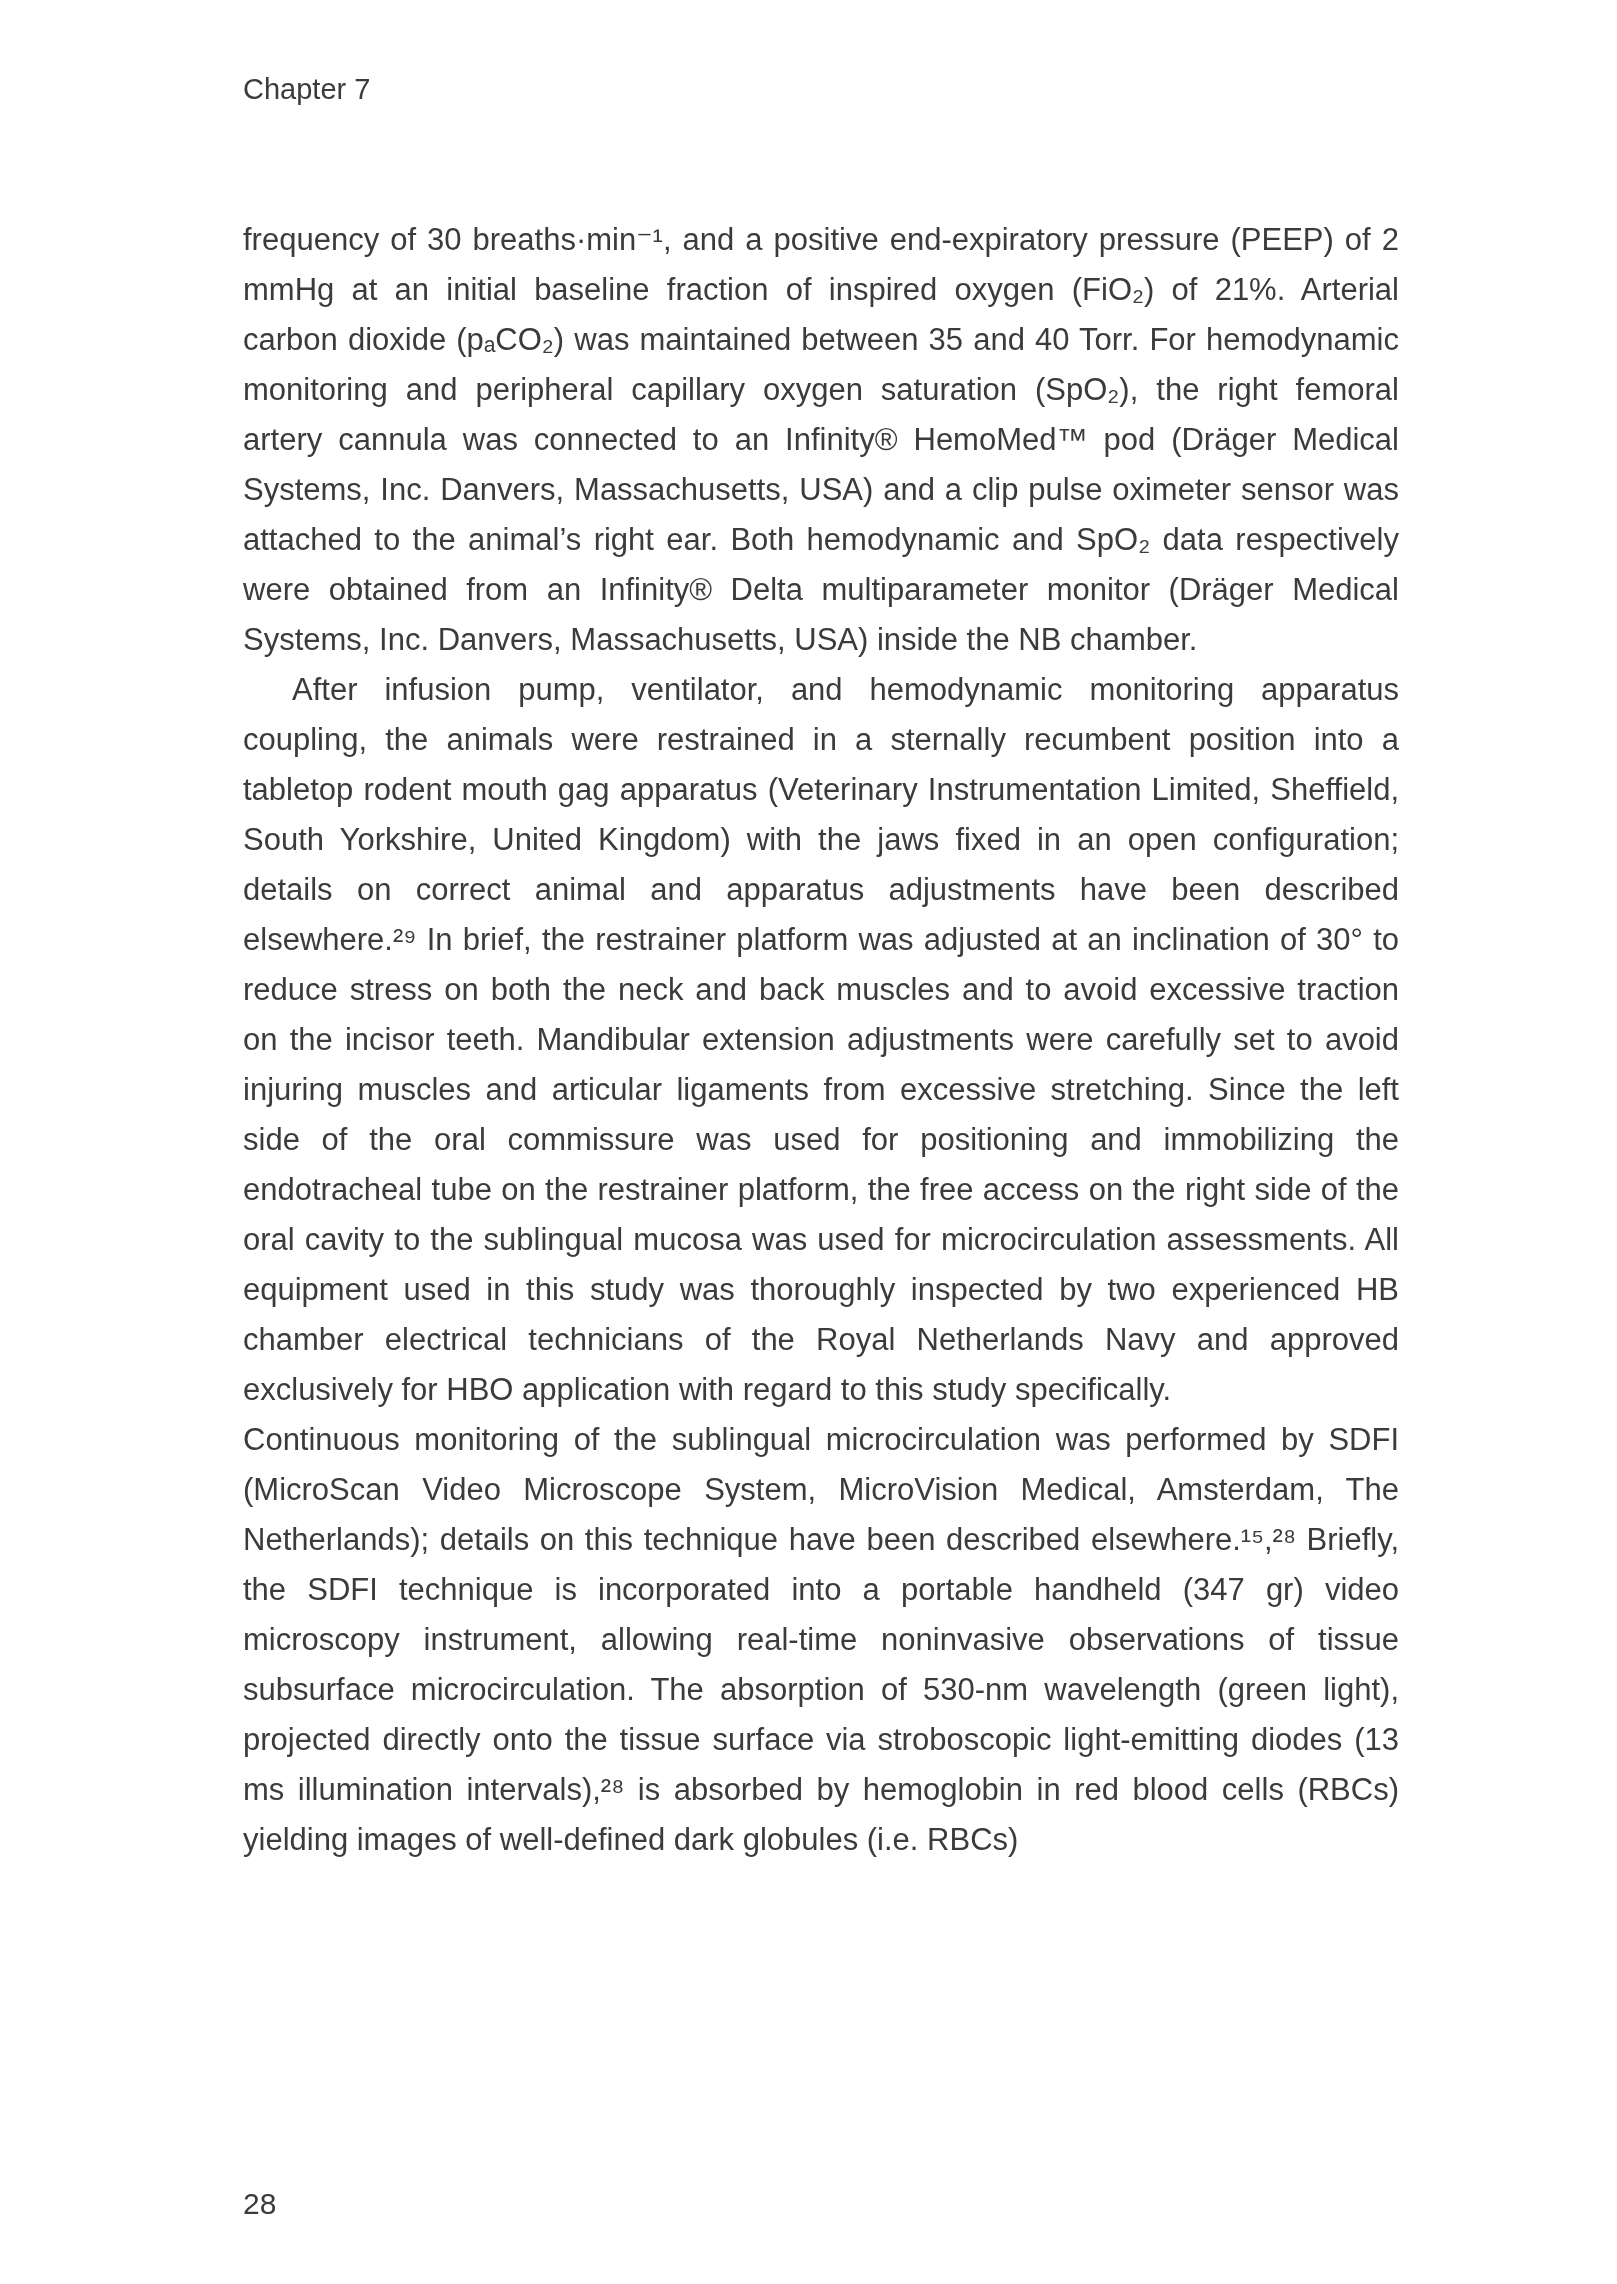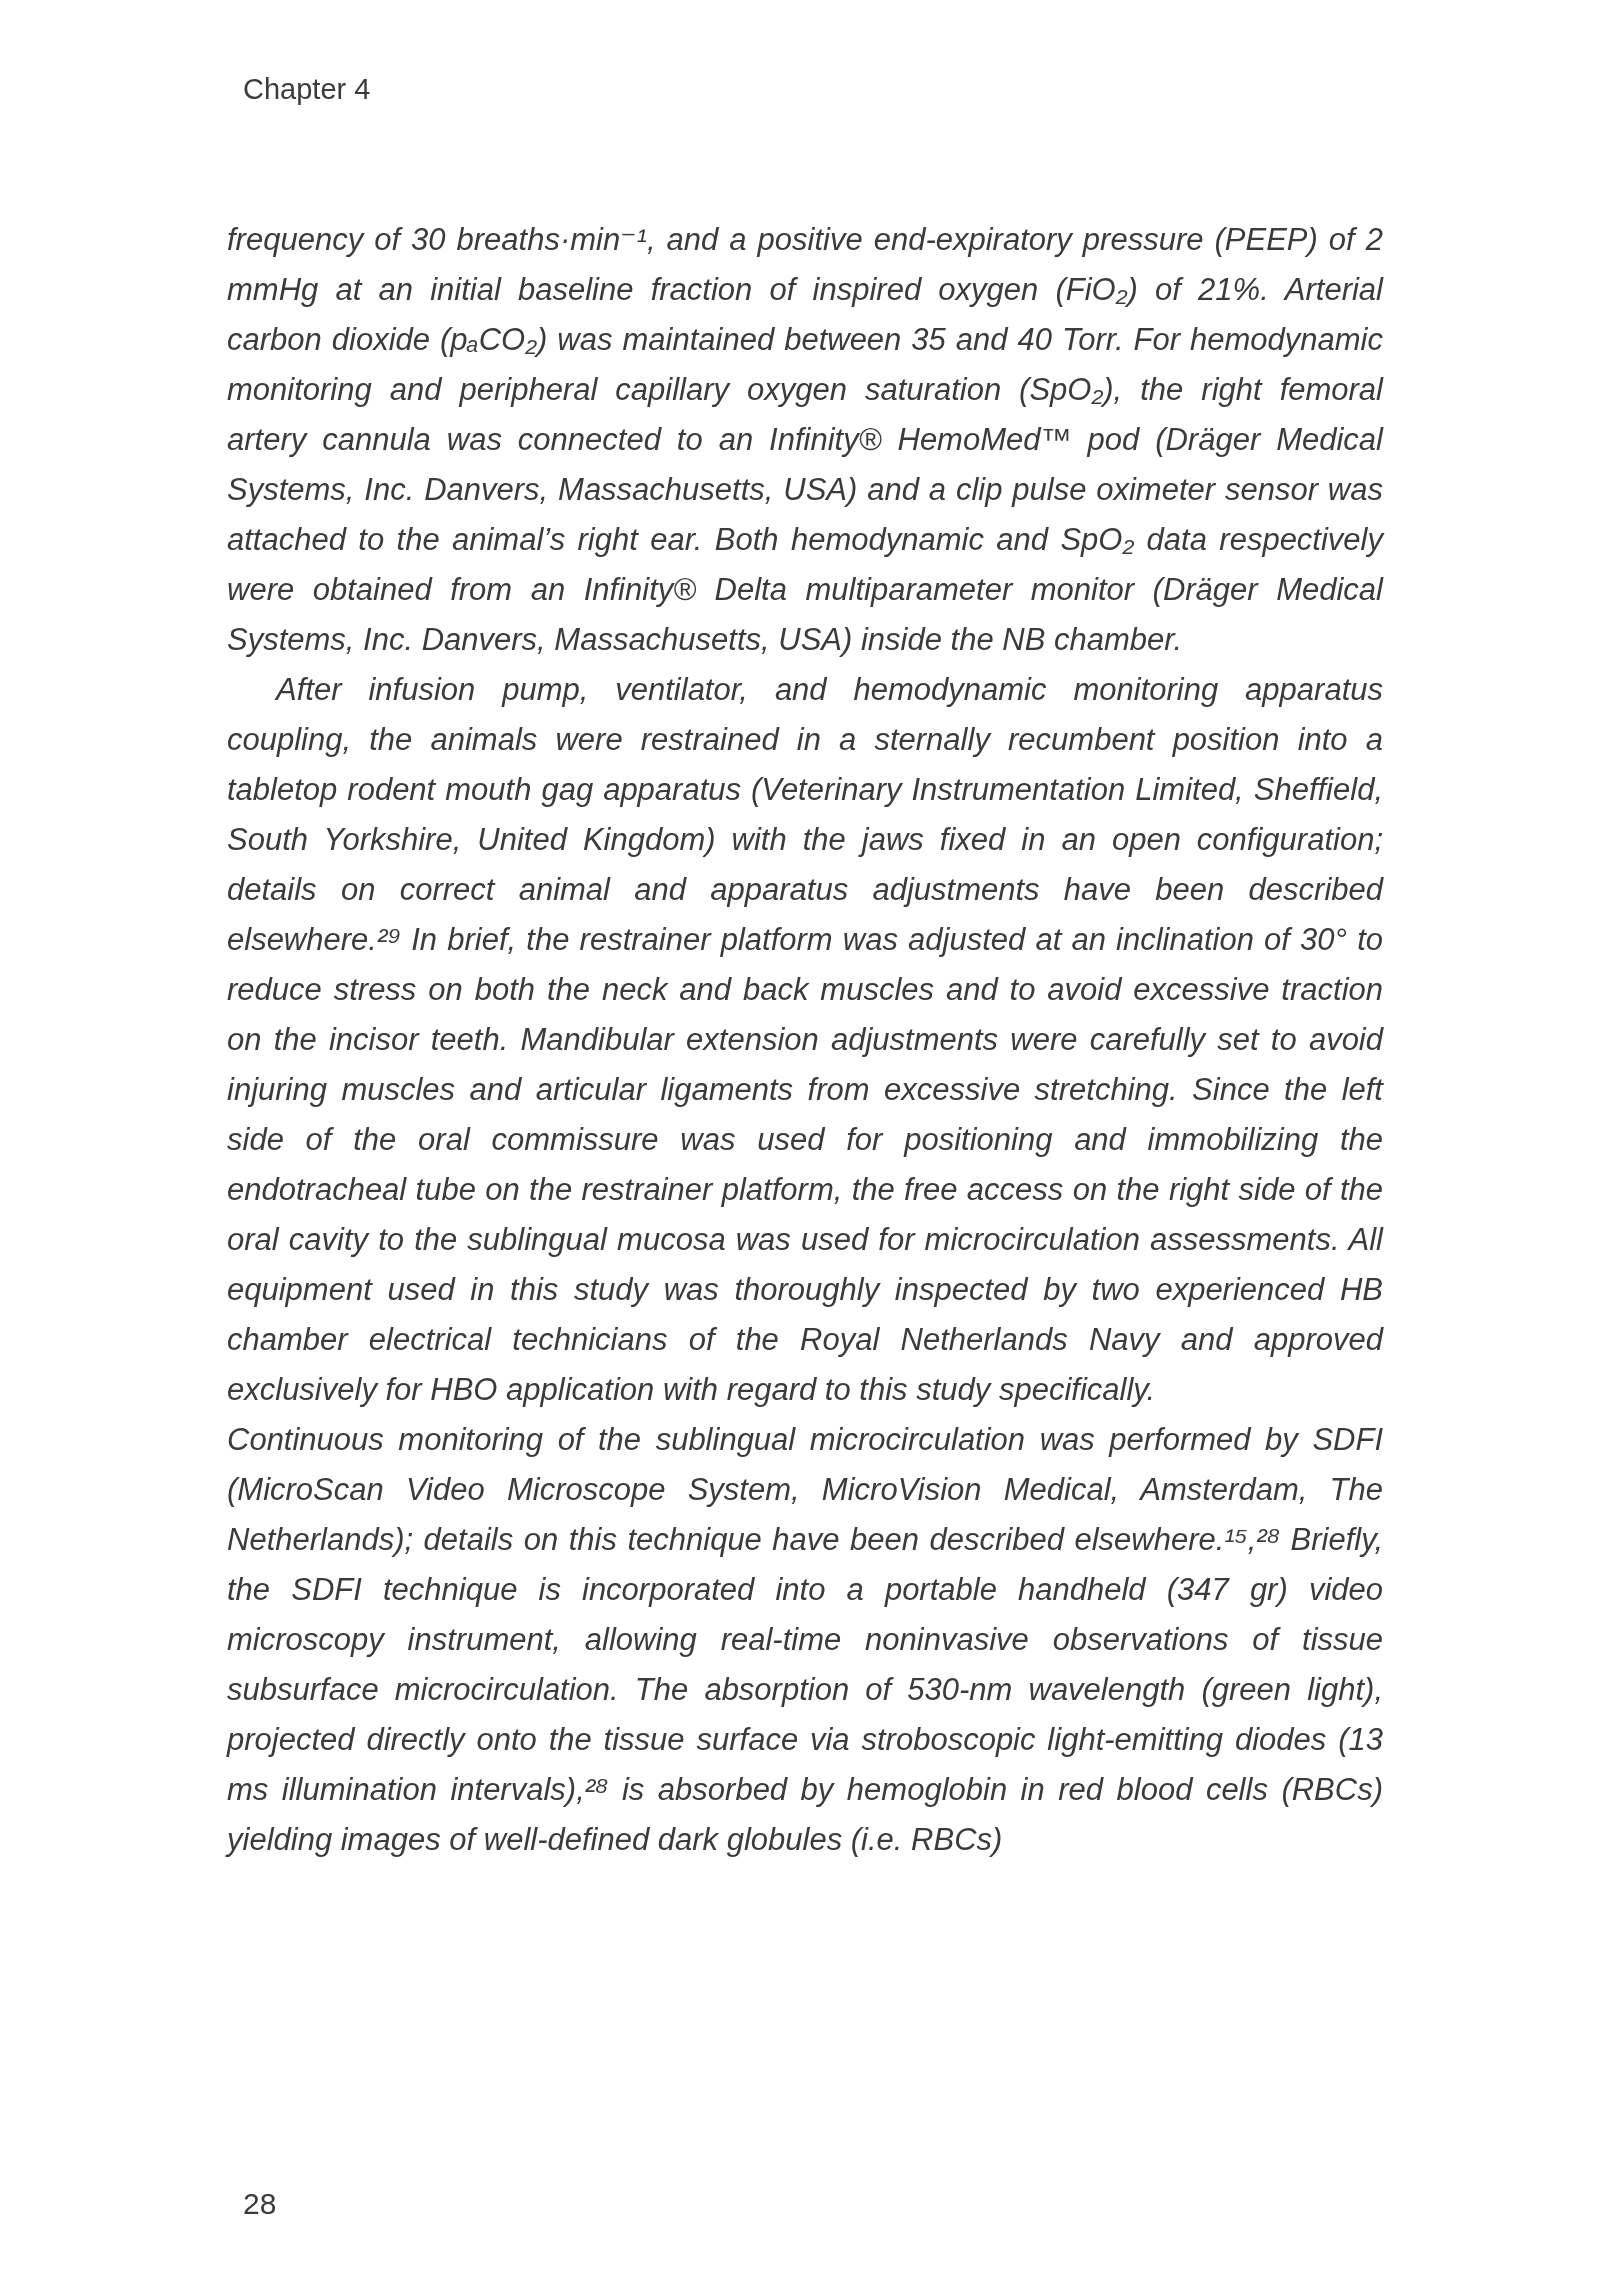--- a/index.html
+++ b/index.html
@@ -18,24 +18,23 @@
   .running-header {
     position: absolute;
     left: 243px;
     top: 72px;
     font-size: 29px;
     line-height: 1.2;
     color: #3b3b3b;
   }
   .content-column {
     position: absolute;
-    left: 227px;
+    left: 243px;
     top: 215px;
     width: 1156px;
-    font-style: italic;
   }
   .para {
     font-size: 31px;
     line-height: 50px;
     text-align: justify;
     color: #3b3b3b;
   }
   .para.indent {
     text-indent: 49px;
   }
@@ -54,21 +53,21 @@
     top: 2187px;
     font-size: 30px;
     color: #3b3b3b;
   }
 </style>
 </head>
 <body>
 
 <div class="page">
 
-  <div class="running-header">Chapter 4</div>
+  <div class="running-header">Chapter 7</div>
 
   <main class="content-column">
 
     <p class="para">frequency of 30 breaths·min⁻¹, and a positive end-expiratory pressure (PEEP) of 2 mmHg at an initial baseline fraction of inspired oxygen (FiO₂) of 21%. Arterial carbon dioxide (pₐCO₂) was maintained between 35 and 40 Torr. For hemodynamic monitoring and peripheral capillary oxygen saturation (SpO₂), the right femoral artery cannula was connected to an Infinity® HemoMed™ pod (Dräger Medical Systems, Inc. Danvers, Massachusetts, USA) and a clip pulse oximeter sensor was attached to the animal’s right ear. Both hemodynamic and SpO₂ data respectively were obtained from an Infinity® Delta multiparameter monitor (Dräger Medical Systems, Inc. Danvers, Massachusetts, USA) inside the NB chamber.</p>
 
     <p class="para indent">After infusion pump, ventilator, and hemodynamic monitoring apparatus coupling, the animals were restrained in a sternally recumbent position into a tabletop rodent mouth gag apparatus (Veterinary Instrumentation Limited, Sheffield, South Yorkshire, United Kingdom) with the jaws fixed in an open configuration; details on correct animal and apparatus adjustments have been described elsewhere.²⁹ In brief, the restrainer platform was adjusted at an inclination of 30° to reduce stress on both the neck and back muscles and to avoid excessive traction on the incisor teeth. Mandibular extension adjustments were carefully set to avoid injuring muscles and articular ligaments from excessive stretching. Since the left side of the oral commissure was used for positioning and immobilizing the endotracheal tube on the restrainer platform, the free access on the right side of the oral cavity to the sublingual mucosa was used for microcirculation assessments. All equipment used in this study was thoroughly inspected by two experienced HB chamber electrical technicians of the Royal Netherlands Navy and approved exclusively for HBO application with regard to this study specifically.</p>
 
 
     <p class="para">Continuous monitoring of the sublingual microcirculation was performed by SDFI (MicroScan Video Microscope System, MicroVision Medical, Amsterdam, The Netherlands); details on this technique have been described elsewhere.¹⁵,²⁸ Briefly, the SDFI technique is incorporated into a portable handheld (347 gr) video microscopy instrument, allowing real-time noninvasive observations of tissue subsurface microcirculation. The absorption of 530-nm wavelength (green light), projected directly onto the tissue surface via stroboscopic light-emitting diodes (13 ms illumination intervals),²⁸ is absorbed by hemoglobin in red blood cells (RBCs) yielding images of well-defined dark globules (i.e. RBCs)</p>
 

